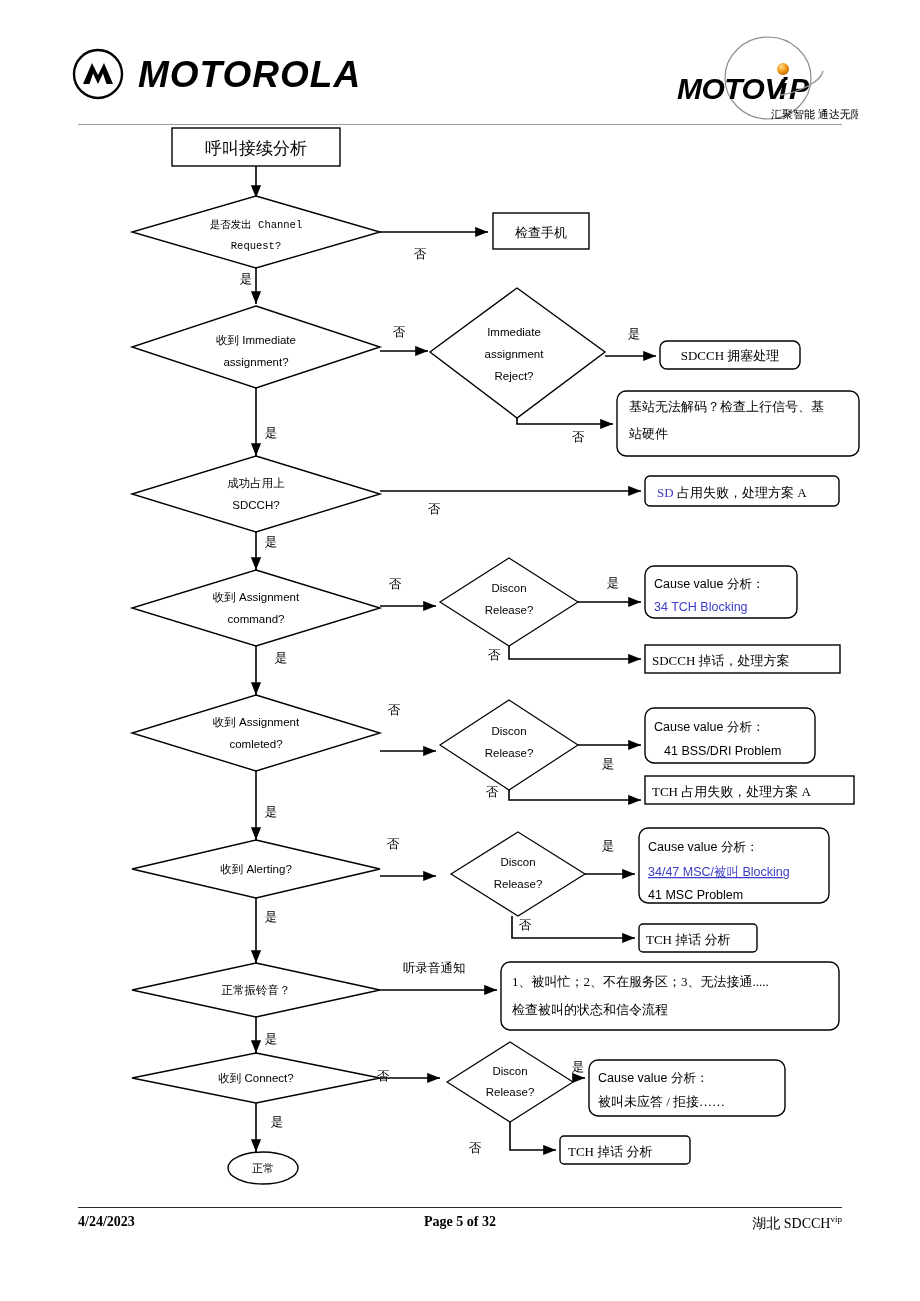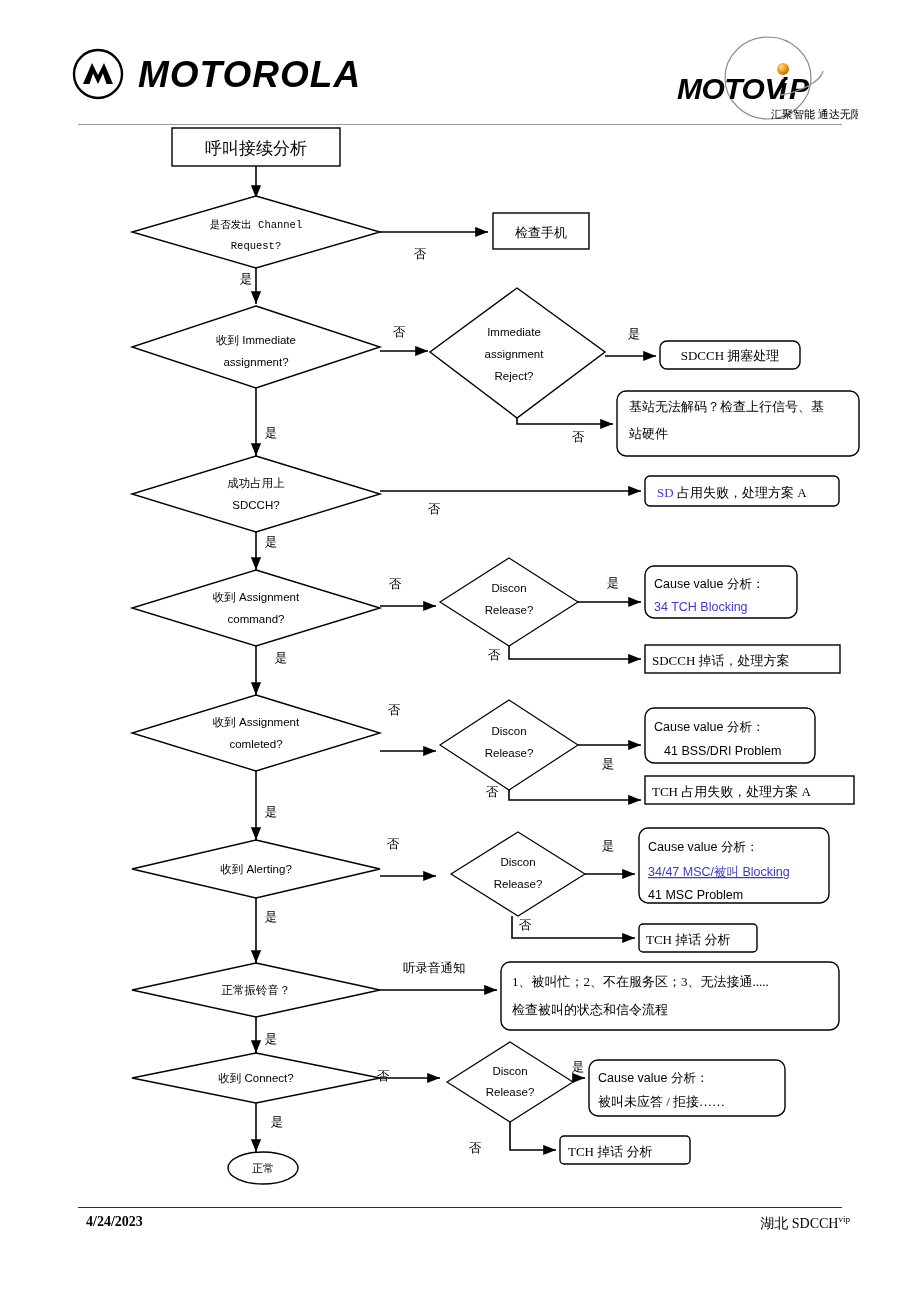--- a/index.html
+++ b/index.html
@@ -12,21 +12,21 @@
   .moto-mark{width:52px;height:52px;}
   .moto-word{font-family:"Liberation Sans",sans-serif;font-size:37px;font-weight:bold;
              font-style:italic;letter-spacing:1px;line-height:1;}
 
   .vip-logo{position:absolute;left:663px;top:33px;width:195px;height:98px;}
 
   .hdr-rule{position:absolute;left:78px;top:124px;width:764px;height:1px;background:#9a9a9a;}
 
   
   .ftr-rule{position:absolute;left:78px;top:1207px;width:764px;height:1px;background:#2b2b2b;}
-  .ftr{position:absolute;left:86px;top:1214px;width:764px;height:22px;
+  .ftr{position:absolute;left:78px;top:1214px;width:764px;height:22px;
        font-family:"Liberation Serif",serif;font-size:14px;font-weight:bold;}
   .ftr .left{position:absolute;left:0;top:0;}
   .ftr .center{position:absolute;left:0;top:0;width:764px;text-align:center;}
   .ftr .right{position:absolute;right:0;top:0;font-weight:normal;}
   .ftr sup{font-size:9px;font-family:Liberation Serif, serif;}
 
   
   svg.flow{position:absolute;left:0;top:0;width:920px;height:1301px;}
   .shape{fill:#ffffff;stroke:#000000;stroke-width:1.4;}
   .shape-thin{fill:#ffffff;stroke:#000000;stroke-width:1.2;}
@@ -255,16 +255,17 @@
     <text class="t-lbl t-cn" x="277" y="1126" text-anchor="middle">是</text>
     <path class="conn" d="M256,1103 L256,1152" marker-end="url(#ar)"></path>
 
     <ellipse class="shape" cx="263" cy="1168" rx="35" ry="16"></ellipse>
     <text class="t-term" x="263" y="1172" text-anchor="middle">正常</text>
   </svg>
 
   <div class="ftr-rule"></div>
   <div class="ftr">
     <span class="left">4/24/2023</span>
+    <span class="center">Page 5 of 32</span>
     <span class="right"><span>湖北 SDCCH</span><sup>vip</sup></span>
   </div>
 
 </div>
 
 </body></html>

